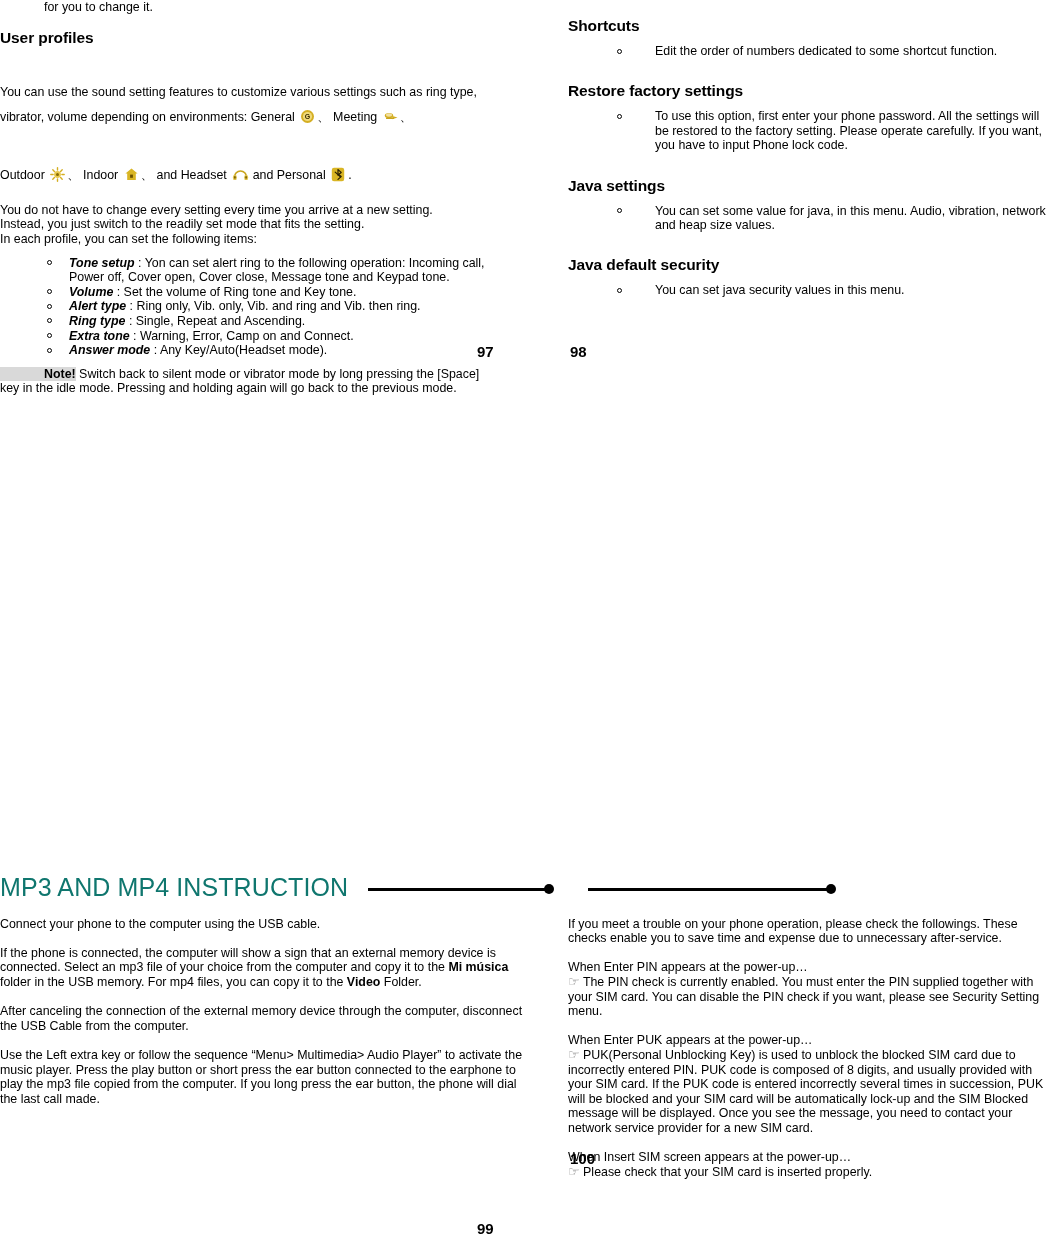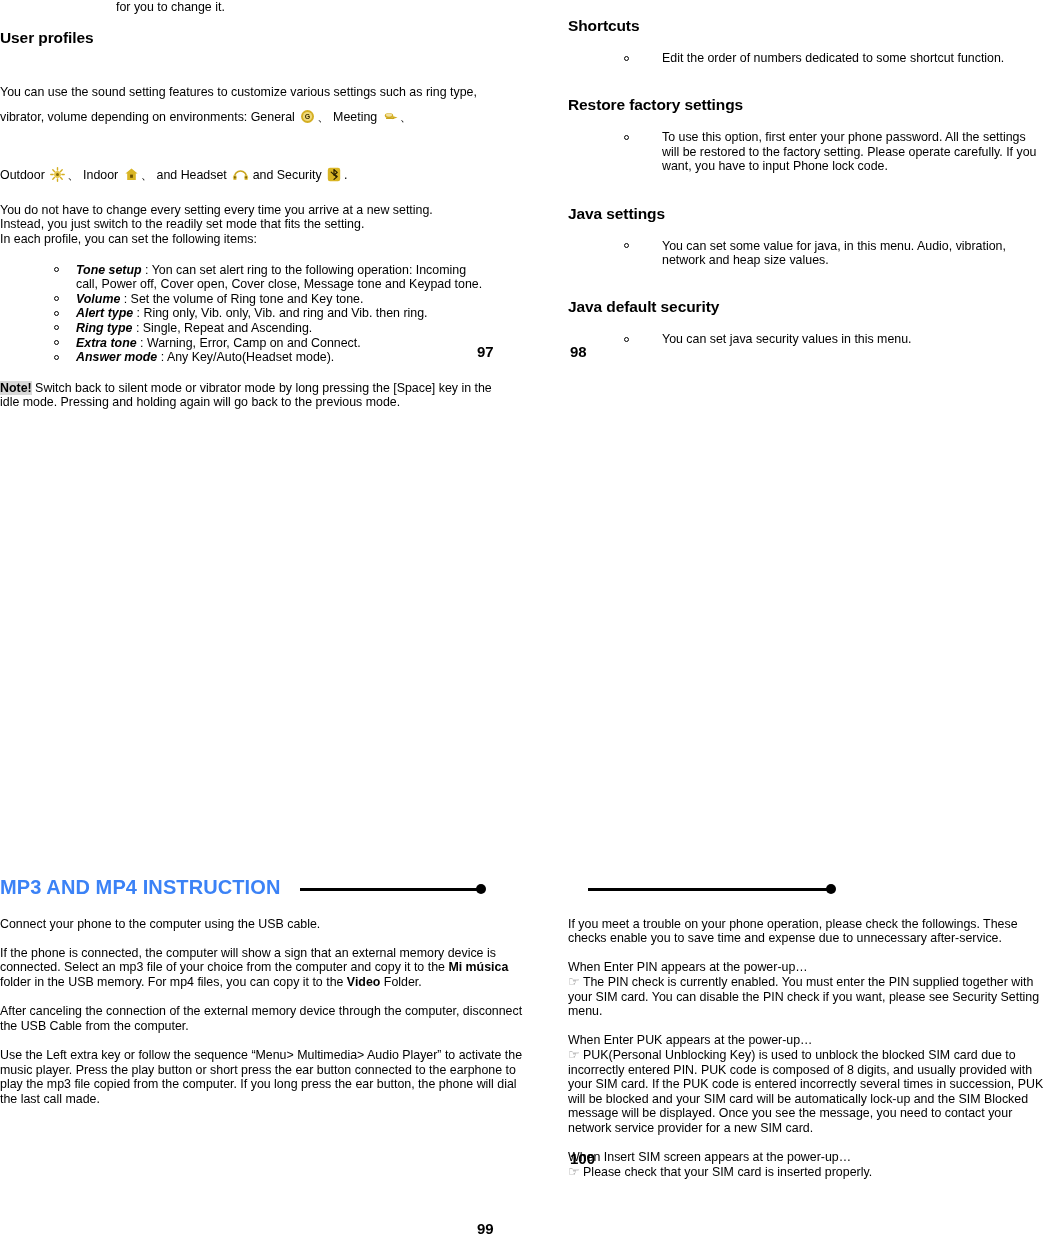--- a/index.html
+++ b/index.html
@@ -31,29 +31,29 @@
   .blank { height: 14.6px; }
 
   h2.sec {
     font-size: 15.5px;
     line-height: 18px;
     font-weight: bold;
     margin: 0;
     padding: 0;
     letter-spacing: -0.1px;
   }
-  .lead-indent { text-indent: 0; padding-left: 116px; }
+  .lead-indent { text-indent: 0; padding-left: 44px; }
 
   
   .iconline { line-height: 25px; margin-top: 33px; }
 
   
   ul.circ {
     list-style: none;
-    margin: 16px;
+    margin: 9px;
     padding: 0;
   }
   ul.circ > li {
     position: relative;
     padding-left: 60px;
     margin: 0;
   }
   ul.circ > li .hollow {
     position: absolute;
     left: 38px;
@@ -67,33 +67,34 @@
 
   ul.circ.right > li { padding-left: 78px; }
   ul.circ.right > li .hollow { left: 40px; }
 
   b, strong { font-weight: bold; }
   .bi { font-weight: bold; font-style: italic; }
 
   .note-tag {
     font-weight: bold;
     background: #d9d9d9;
+    padding-left: 44px;
   }
 
   
   .chapter {
     display: flex;
     align-items: center;
     height: 30px;
   }
   .chapter .title {
-    color: #3b82f6;
-    font-size: 20px;
+    color: #0f766e;
+    font-size: 25px;
     line-height: 26px;
-    font-weight: bold;
+    font-weight: normal;
     white-space: nowrap;
     letter-spacing: 0.1px;
   }
   .chapter .rule {
     position: relative;
     height: 3px;
     background: #000;
     margin-left: 20px;
     margin-top: 4px;
     flex: 0 0 auto;
@@ -195,21 +196,21 @@
     <span>and Headset</span>
     <span class="pic">
       <svg width="17" height="15" viewBox="0 0 17 15">
         <path d="M2.5 10 A6 6 0 0 1 14.5 10" fill="none" stroke="#c9a41c" stroke-width="1.7"></path>
         <ellipse cx="2.9" cy="10.4" rx="2.0" ry="2.7" fill="#e0c24a"></ellipse>
         <ellipse cx="14.1" cy="10.4" rx="2.0" ry="2.7" fill="#e0c24a"></ellipse>
         <ellipse cx="2.9" cy="10.4" rx="0.9" ry="1.4" fill="#7d6200"></ellipse>
         <ellipse cx="14.1" cy="10.4" rx="0.9" ry="1.4" fill="#7d6200"></ellipse>
       </svg>
     </span>
-    <span>and Security</span>
+    <span>and Personal</span>
     <span class="pic">
       <svg width="14" height="15" viewBox="0 0 14 15">
         <rect x="0.8" y="0.8" width="12.4" height="13.4" rx="2.2" fill="#d9b524"></rect>
         <path d="M7 2.6 L10.2 5.4 L7 8.0 L7 2.6 M7 12.4 L10.2 9.6 L7 7.0" fill="none" stroke="#2a2000" stroke-width="1.25" stroke-linejoin="round" stroke-linecap="round"></path>
         <line x1="4.2" y1="5.1" x2="9.4" y2="9.9" stroke="#2a2000" stroke-width="1.25" stroke-linecap="round"></line>
       </svg>
     </span><span>.</span>
   </p>
 
   <div class="blank"></div>

